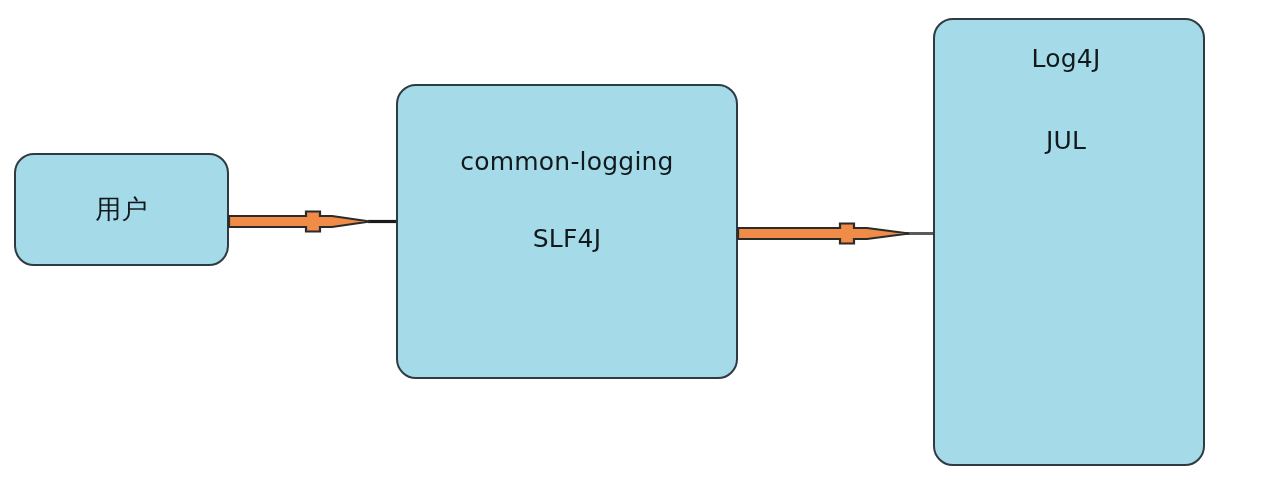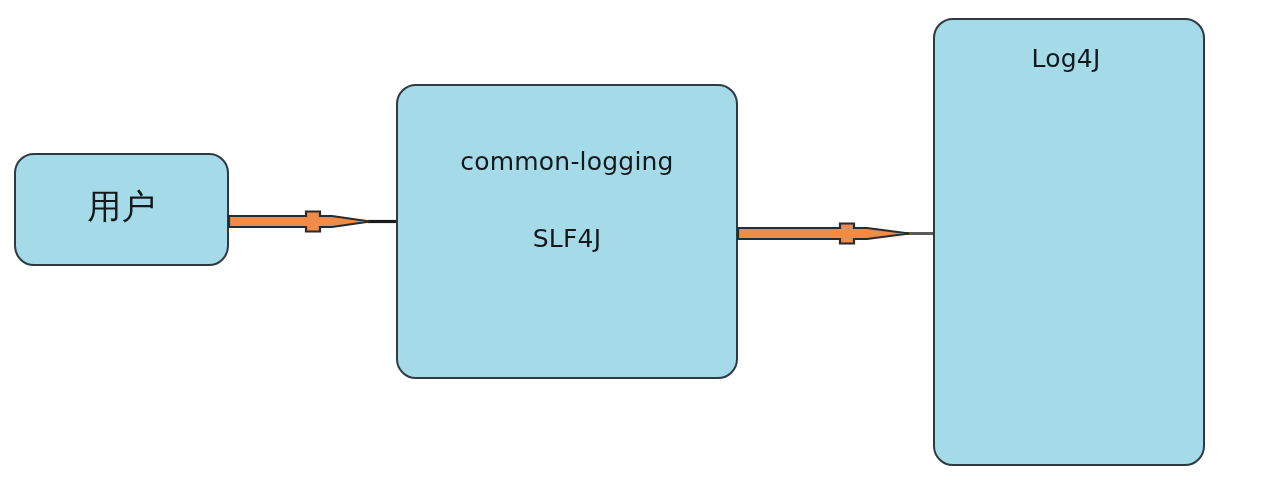--- a/index.html
+++ b/index.html
@@ -40,22 +40,21 @@
     text-align: center;
   }
 
   #node-user {
     left: 14px;
     top: 153px;
     width: 215px;
     height: 113px;
   }
   #node-user .node-label {
-    font-size: 34px;
-    font-family: Liberation Mono, monospace;
+    font-size: 26px;
   }
 
   #node-facade {
     left: 396px;
     top: 84px;
     width: 342px;
     height: 295px;
     justify-content: flex-start;
     padding-top: 62px;
   }
@@ -111,15 +110,16 @@
     <svg width="200" height="32" viewBox="0 0 200 32" xmlns="http://www.w3.org/2000/svg">
 
       <path d="M 168 15.5 L 198 15.5" stroke="#5a5a5a" stroke-width="3" fill="none"></path>
 
       <path d="M 1 10 L 103 10 L 103 5.5 L 117 5.5 L 117 10 L 130 10 L 172 15.5 L 130 21 L 117 21 L 117 25.5 L 103 25.5 L 103 21 L 1 21 Z" fill="#f08b48" stroke="#2b2b2b" stroke-width="2.2" stroke-linejoin="miter"></path>
     </svg>
   </div>
 
   <div class="node" id="node-impl">
     <div class="node-label">Log4J</div>
+    <div class="node-label">JUL</div>
   </div>
 
 </div>
 
 </body></html>

